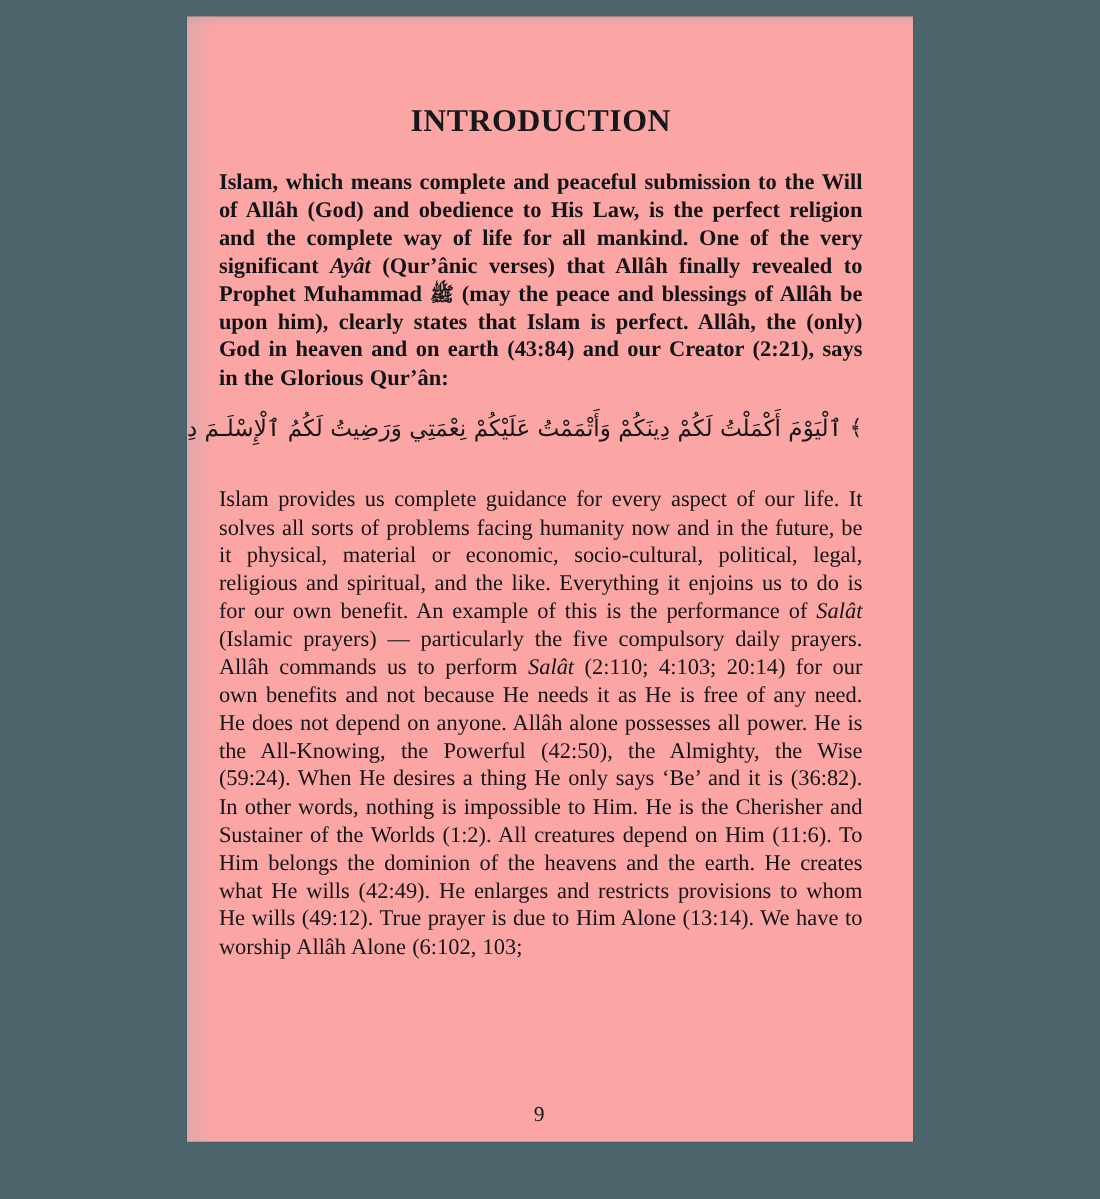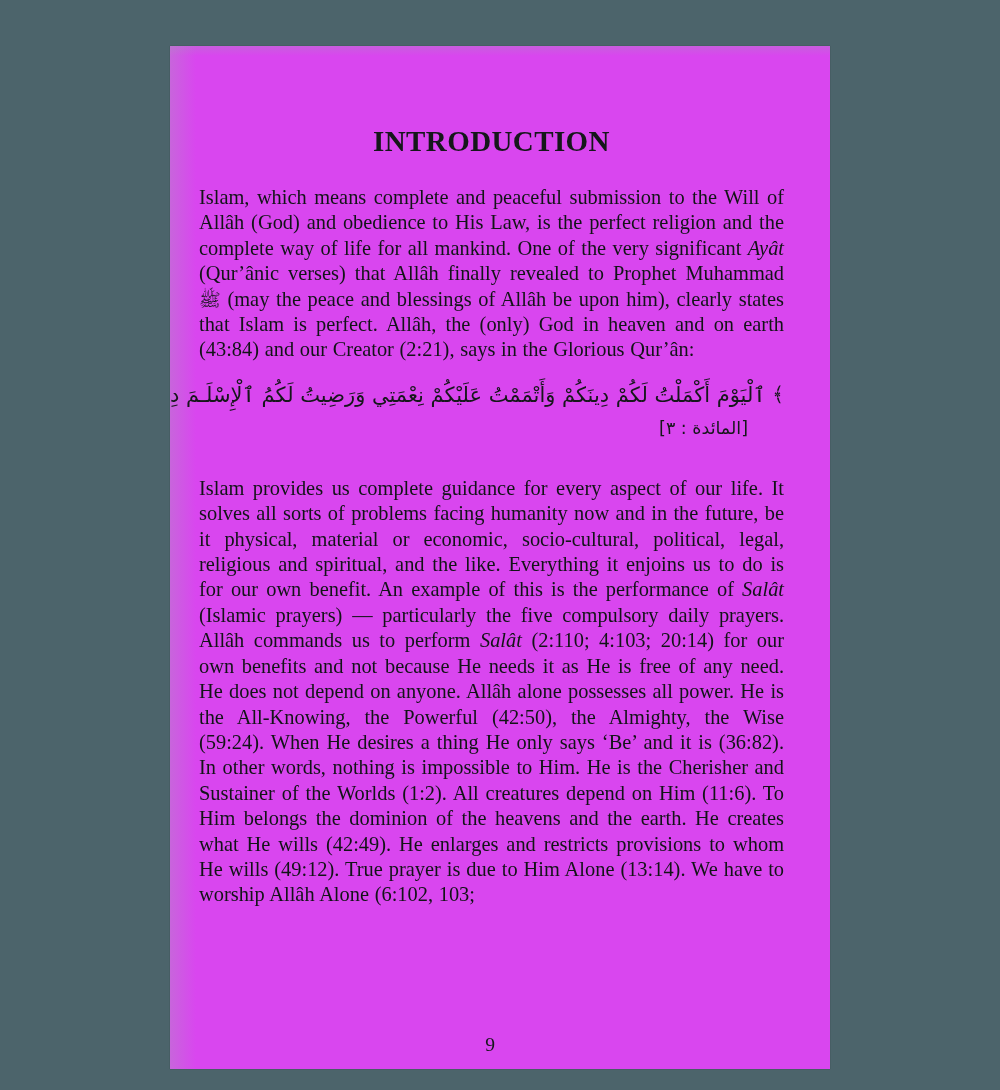--- a/index.html
+++ b/index.html
@@ -18,24 +18,24 @@
     position: absolute;
     left: 0; top: 0;
     width: 1000px;
     height: 1090px;
     background: #4c646b;
   }
 
   #book-page {
     position: absolute;
     left: 170px;
-    top: 46px;
+    top: 15px;
     width: 660px;
     height: 1023px;
-    background: #d946ef;
+    background: #fca5a5;
     box-shadow: 0 0 1px rgba(0,0,0,0.35);
     overflow: hidden;
   }
 
   
   #page-gutter-shade {
     position: absolute;
     left: 0; top: 0;
     width: 26px;
     height: 100%;
@@ -74,20 +74,21 @@
     text-align: justify;
     text-justify: inter-word;
     font-size: 20.4px;
     line-height: 25.4px;
     color: #121417;
     word-spacing: 0.6px;
   }
 
   #para-intro {
     margin-top: 27px;
+    font-weight: bold;
   }
 
   .ayah-line {
     margin: 0;
     padding-top: 16px;
     text-align: center;
     font-size: 21px;
     line-height: 30px;
     color: #15171a;
     direction: rtl;
@@ -156,21 +157,20 @@
   <div id="page-gutter-shade"></div>
 
   <div id="page-content">
 
     <h1 id="chapter-title">INTRODUCTION</h1>
 
     <p class="body-para" id="para-intro"><span>Islam, which means complete and peaceful submission to the Will of Allâh (God) and obedience to  His Law, is the perfect religion  and the complete way of life for all mankind. One of the very significant </span><span class="it">Ayât</span><span> (Qur’ânic verses) that Allâh finally revealed to Prophet  Muhammad </span><span class="sallallahu">ﷺ</span><span> (may the peace and blessings of Allâh be  upon him), clearly states that Islam is perfect. Allâh, the (only)  God in heaven and on earth (43:84) and our Creator (2:21), says in the Glorious Qur’ân:</span></p>
 
     <p class="ayah-line"><span class="ayah-bracket">﴾</span> <span>ٱلْيَوْمَ أَكْمَلْتُ لَكُمْ دِينَكُمْ وَأَتْمَمْتُ عَلَيْكُمْ نِعْمَتِي وَرَضِيتُ لَكُمُ ٱلْإِسْلَـمَ دِينًا</span> </p>
 
-    <p class="ayah-source">[المائدة : ٣]</p>
 
 
     <p class="body-para" id="para-guidance"><span>Islam  provides us complete guidance for every aspect of our life. It solves all sorts of problems  facing humanity now and in the future,  be it  physical,  material or economic, socio-cultural, political,  legal, religious and spiritual, and the like. Everything it enjoins   us to do is for our own benefit. An example of this is the performance  of  </span><span class="it">Salât</span><span>  (Islamic  prayers)  — particularly the five compulsory  daily  prayers.  Allâh commands us to perform </span><span class="it">Salât</span><span> (2:110;  4:103;  20:14)  for   our own benefits and not because He needs it as He is free of any need. He does not depend on anyone. Allâh  alone  possesses  all  power.  He  is  the  All-Knowing, the Powerful  (42:50),  the  Almighty,  the  Wise  (59:24).  When He desires  a  thing  He  only  says  ‘Be’  and  it  is  (36:82).  In other words,  nothing  is  impossible  to  Him.  He  is the Cherisher and Sustainer  of  the  Worlds  (1:2).  All  creatures  depend  on  Him (11:6).  To  Him  belongs  the  dominion  of  the  heavens and the earth.  He creates what He wills (42:49). He enlarges and restricts provisions  to   whom He wills (49:12). True prayer is due to Him Alone  (13:14).  We  have  to  worship  Allâh  Alone (6:102, 103;</span></p>
 
   </div>
 
   <div id="page-number">9</div>
 
 </div>
 

